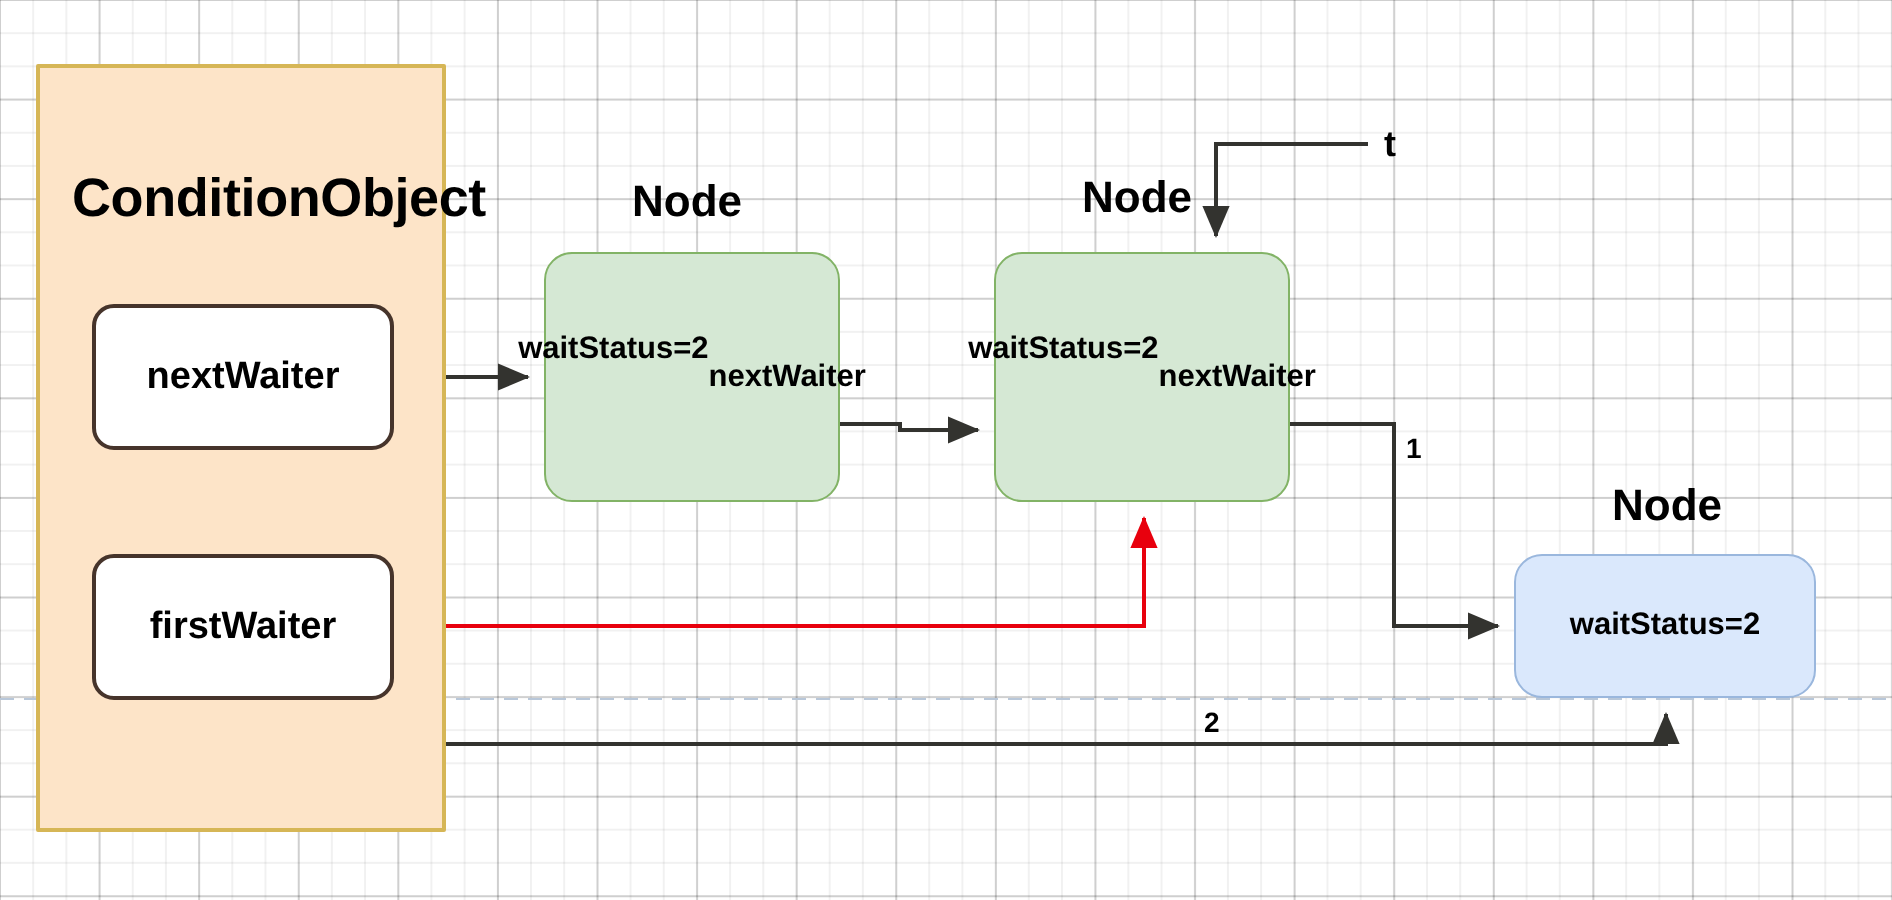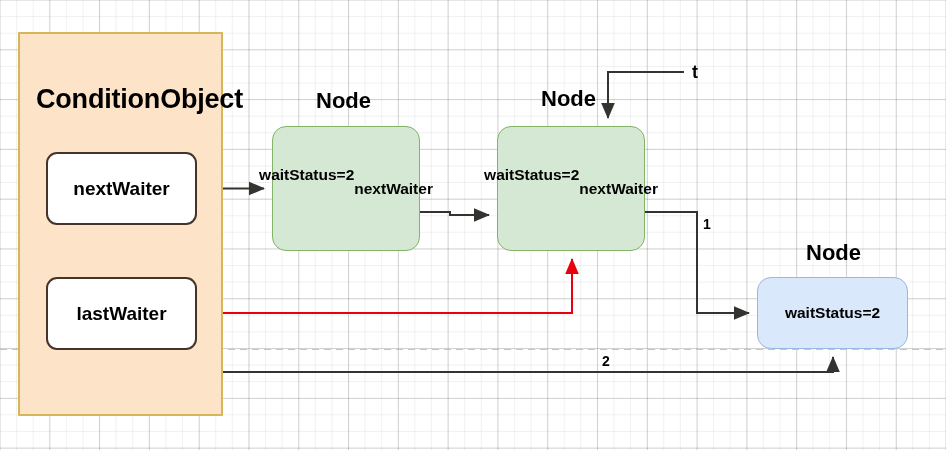--- a/index.html
+++ b/index.html
@@ -163,21 +163,21 @@
   </svg>
 
   <div class="box container-box"></div>
   <div class="container-title">ConditionObject</div>
 
   <div class="box field-box" id="first-waiter-box">
     <span>nextWaiter</span>
   </div>
 
   <div class="box field-box" id="last-waiter-box">
-    <span>lastWaiter</span>
+    <span>firstWaiter</span>
   </div>
 
   <div class="node-caption" id="node1-caption">Node</div>
   <div class="box node-box" id="node1-box">
     <span class="node-line first">waitStatus=2</span>
     <span class="node-line">nextWaiter</span>
   </div>
 
   <div class="node-caption" id="node2-caption">Node</div>
   <div class="box node-box" id="node2-box">

